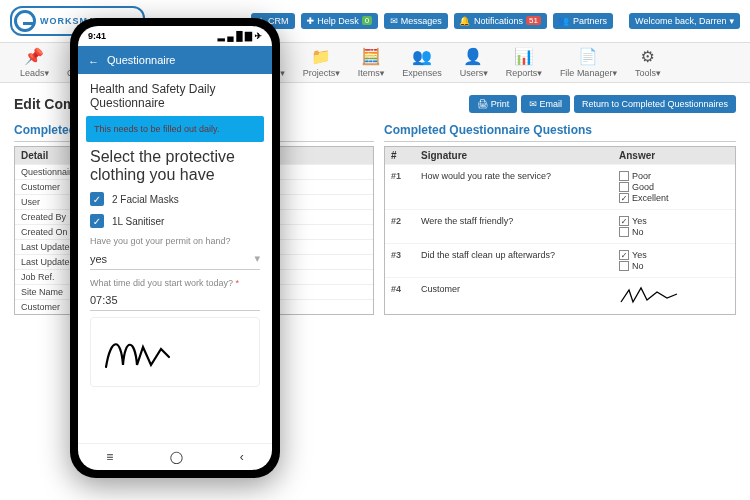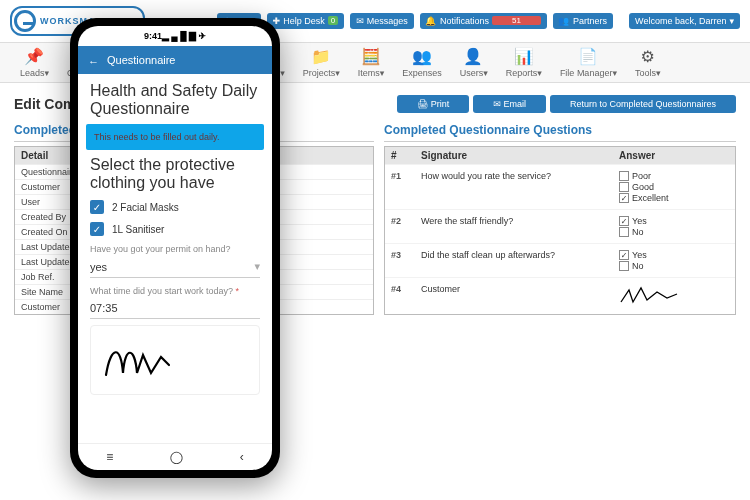--- a/index.html
+++ b/index.html
@@ -5,48 +5,48 @@
 *{box-sizing:border-box;margin:0;padding:0;font-family:Arial,Helvetica,sans-serif}
 body{background:#fff;width:750px;height:500px;overflow:hidden;position:relative;font-size:11px;color:#333}
 .topbar{display:flex;align-items:center;padding:6px 10px;gap:6px}
 .logo{display:flex;align-items:center;gap:4px;border:2px solid #2a7ab9;border-radius:12px;padding:2px 10px 2px 2px}
 .logo-e{width:22px;height:22px;border:3px solid #2a7ab9;border-radius:50%;position:relative}
 .logo-e:after{content:"";position:absolute;width:10px;height:3px;background:#2a7ab9;top:9px;left:6px}
 .logo-txt{font-size:9px;letter-spacing:1px;color:#2a7ab9;font-weight:bold}
 .spacer{flex:1}
 .pill{background:#2a7ab9;color:#fff;font-size:9px;padding:3px 6px;border-radius:3px;display:flex;align-items:flex-start;gap:3px;cursor:pointer}
 .badge-g{background:#5cb85c;padding:0 3px;border-radius:2px;font-size:8px}
-.badge-r{background:#d9534f;padding:0 20px;border-radius:2px;font-size:8px}
+.badge-r{background:#d9534f;padding:0 3px;border-radius:2px;font-size:8px}
 .navbar{display:flex;gap:18px;padding:4px 20px;border-top:1px solid #ddd;border-bottom:1px solid #ddd;background:#f7f7f7}
 .nav-item{display:flex;flex-direction:column;align-items:center;font-size:9px;color:#666;cursor:pointer;gap:2px}
 .nav-ico{font-size:16px;color:#555}
 .content{padding:8px 14px;position:relative}
 .title-row{display:flex;justify-content:space-between;align-items:center;margin:4px 0}
 .page-title{font-size:14px;font-weight:bold}
-.btn{background:#2a7ab9;color:#fff;font-size:9px;padding:4px 20px;border-radius:3px;cursor:pointer;margin-left:4px}
+.btn{background:#2a7ab9;color:#fff;font-size:9px;padding:4px 8px;border-radius:3px;cursor:pointer;margin-left:4px}
 .btn-row{display:flex}
 .cols{display:flex;gap:10px;margin-top:6px}
 .col{flex:1}
 .col-title{color:#2a7ab9;font-size:12px;font-weight:bold;padding:4px 0;border-bottom:1px solid #ccc;margin-bottom:4px}
 .panel{border:1px solid #bbb}
 .hdr{background:#e6e6e6;font-size:10px;font-weight:bold;padding:3px 6px;display:flex}
 .hdr .c1{width:30px}.hdr .c2{flex:1}.hdr .c3{width:110px}
 .detail-row{font-size:9px;padding:2px 6px;border-top:1px solid #eee;color:#444}
 .qrow{display:flex;font-size:9px;padding:6px 6px;border-top:1px solid #f2f2f2;align-items:flex-start}
 .qrow .c1{width:30px;font-weight:bold;color:#555}
 .qrow .c2{flex:1}
 .qrow .c3{width:110px;display:flex;flex-direction:column;gap:1px}
 .cb{display:flex;align-items:flex-end;gap:3px;font-size:9px}
 .cbx{width:10px;height:10px;border:1px solid #888;display:flex;align-items:center;justify-content:center;font-size:8px}
 .sig{width:60px;height:24px}
 
 
 .phone{position:absolute;top:18px;left:70px;width:210px;height:460px;background:#000;border-radius:26px;padding:8px;box-shadow:0 8px 30px rgba(0,0,0,.4);z-index:10}
 .screen{background:#fff;border-radius:20px;width:100%;height:100%;overflow:hidden;display:flex;flex-direction:column}
-.pstatus{font-size:9px;display:flex;justify-content:center;padding:5px 10px;color:#000;font-weight:bold}
+.pstatus{font-size:9px;display:flex;justify-content:space-between;padding:5px 10px;color:#000;font-weight:bold}
 .phdr{background:#2a7ab9;color:#fff;padding:8px 10px;font-size:11px;display:flex;align-items:center;gap:8px}
 .pbody{padding:8px 12px;flex:1;overflow:hidden;font-size:10px;color:#333}
 .pnote{background:#0ea5e9;color:#6b3333;padding:8px;margin:6px -4px;font-size:9px;border-radius:2px}
 .plabel{color:#888;font-size:9px;margin-top:8px}
 .req{color:#d9534f}
 .pcheck{display:flex;align-items:center;gap:8px;margin:8px 0}
 .pcheck .box{width:14px;height:14px;background:#2a7ab9;border-radius:2px;color:#fff;display:flex;align-items:center;justify-content:center;font-size:10px}
 .pinput{border-bottom:1px solid #ccc;padding:4px 0;font-size:11px;margin-top:2px;display:flex;justify-content:space-between;align-items:center}
 .psig{border:1px solid #eee;margin-top:6px;height:70px;border-radius:4px;display:flex;align-items:center;padding:0 10px}
 .pnav{display:flex;justify-content:space-around;padding:6px 0;font-size:12px;color:#333;border-top:1px solid #eee}
@@ -226,21 +226,21 @@
   <div class="screen">
     <div class="pstatus">
       <span>9:41</span>
         <span>▂ ▄ █ ▇ ✈</span>
     </div>
     <div class="phdr">
       <span>←</span>
       <span>Questionnaire</span>
     </div>
     <div class="pbody">
-      <div style="font-size:16px;color:#333">Health and Safety Daily Questionnaire</div>
+      <div style="font-size:12px;color:#333">Health and Safety Daily Questionnaire</div>
       <div class="pnote">This needs to be filled out daily.</div>
       <div style="margin-top:6px;font-size:16px">Select the protective clothing you have</div>
       <div class="pcheck">
           <div class="box">✓</div>
           <span>2 Facial Masks</span>
         </div>
       <div class="pcheck">
           <div class="box">✓</div>
           <span>1L Sanitiser</span>
         </div>

